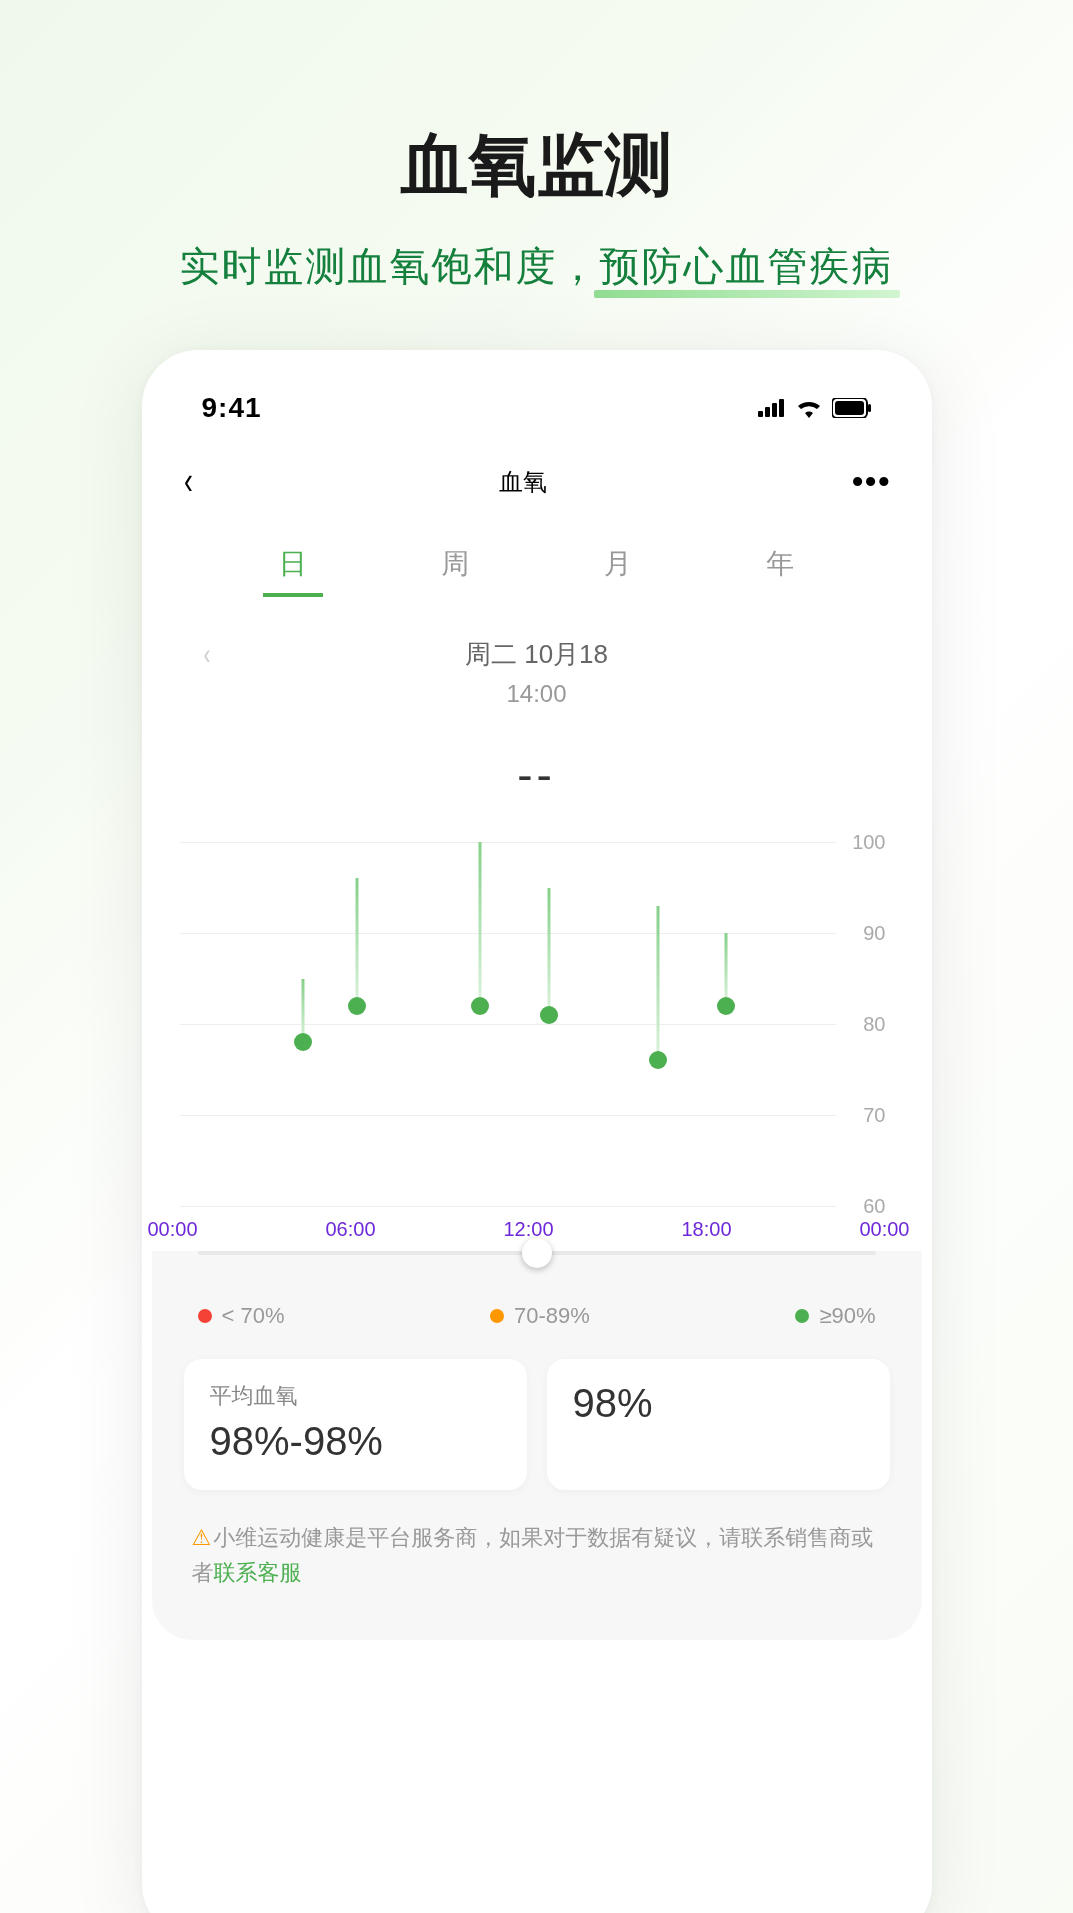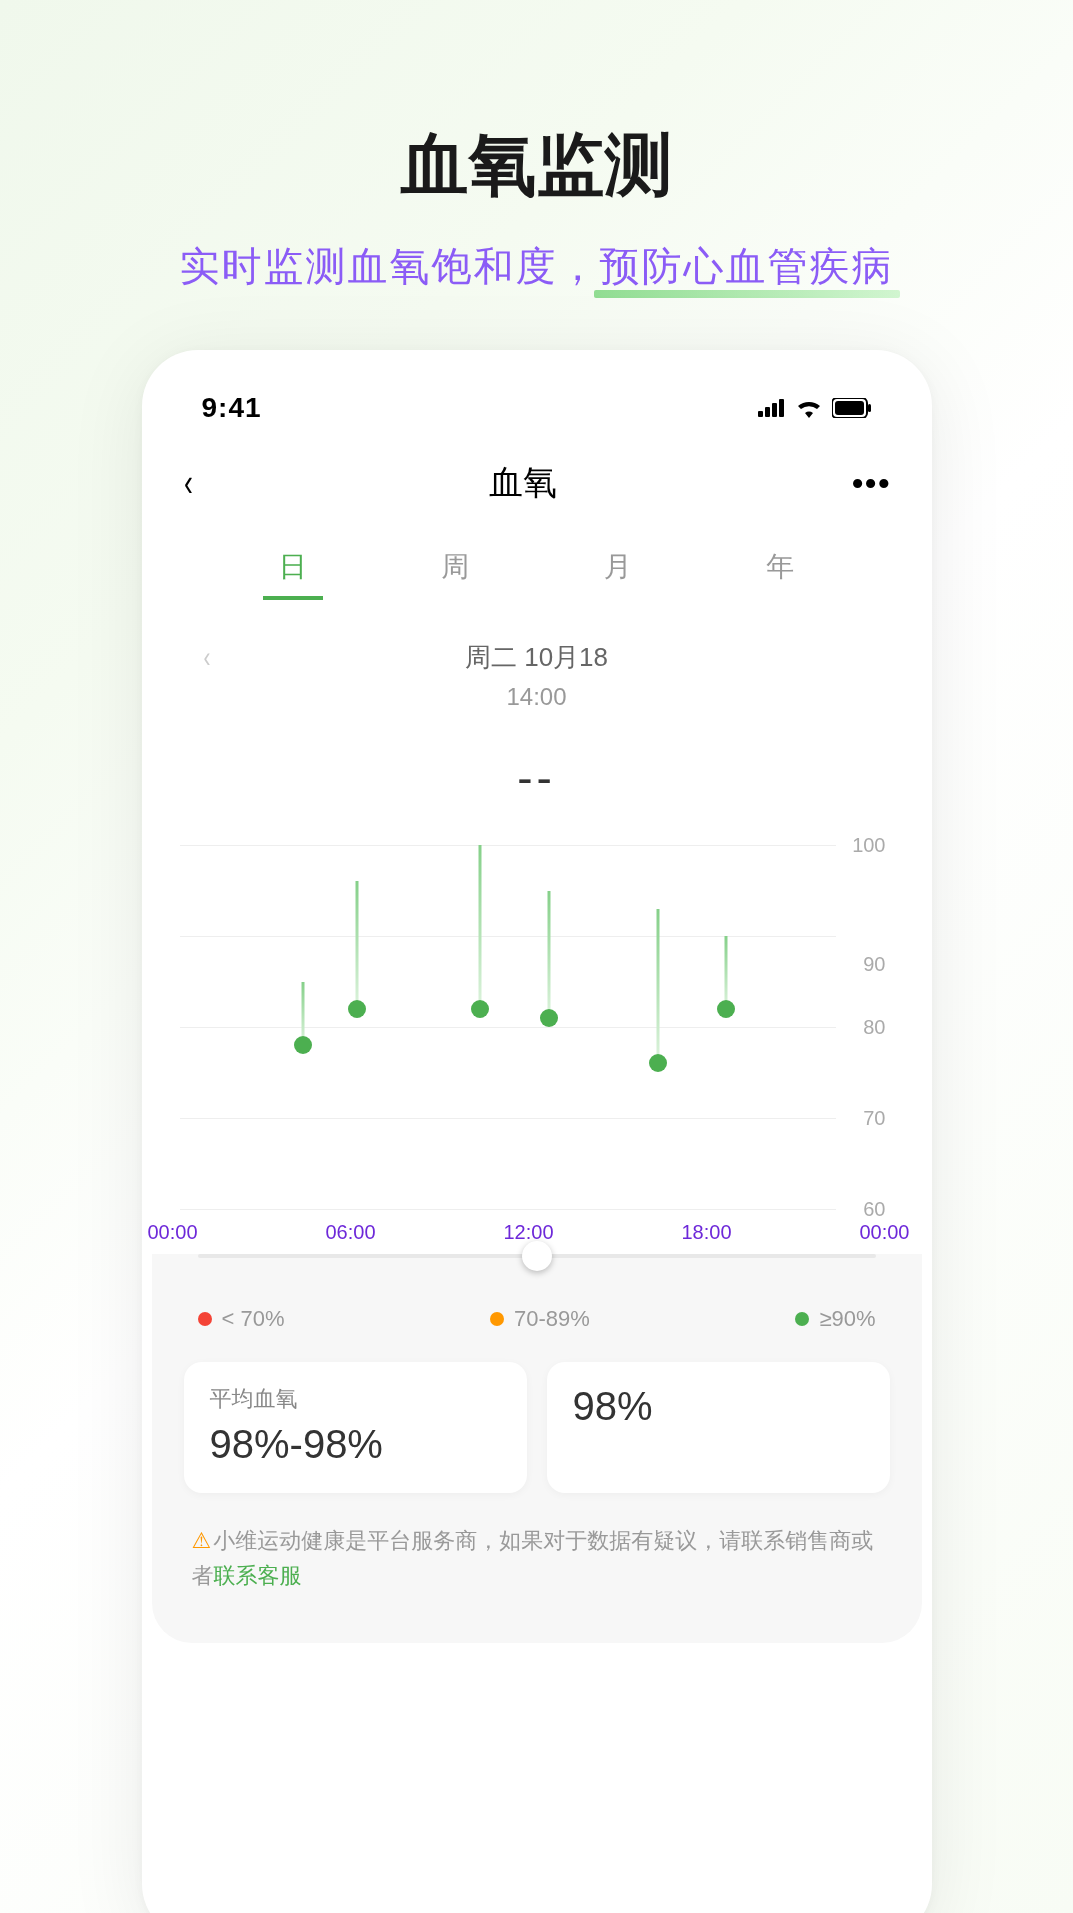--- a/index.html
+++ b/index.html
@@ -15,21 +15,21 @@
       padding-top: 120px;
     }
     .title {
       font-size: 68px;
       font-weight: 700;
       color: #1a1a1a;
       margin-bottom: 28px;
     }
     .subtitle {
       font-size: 40px;
-      color: #8b5cf6;
+      color: #15803d;
       letter-spacing: 2px;
     }
     .highlight {
       position: relative;
       display: inline-block;
     }
     .highlight::after {
       content: '';
       position: absolute;
       left: -6px;
@@ -73,21 +73,21 @@
       justify-content: space-between;
       align-items: center;
       padding: 22px 40px 12px;
     }
     .back-icon {
       font-size: 38px;
       font-weight: 300;
       transform: scaleX(0.7);
     }
     .nav-title {
-      font-size: 34px;
+      font-size: 24px;
       font-weight: 500;
     }
     .more {
       font-size: 32px;
       letter-spacing: 2px;
       font-weight: 700;
     }
     .tabs {
       display: flex;
       justify-content: space-around;
@@ -320,21 +320,21 @@
         <div class="point" style="left: 56.25%; top: 172.9px;"></div>
         <div class="range" style="left: 72.9167%; top: 63.7px; height: 154.7px;"></div>
         <div class="point" style="left: 72.9167%; top: 218.4px;"></div>
         <div class="range" style="left: 83.3333%; top: 91px; height: 72.8px;"></div>
         <div class="point" style="left: 83.3333%; top: 163.8px;"></div>
       </div>
     <div id="chart-yticks"></div>
   <div class="gy" style="top: 364px;">60</div>
       <div class="gy" style="top: 273px;">70</div>
       <div class="gy" style="top: 182px;">80</div>
-      <div class="gy" style="top: 91px; margin-top: 28px;">90</div>
+      <div class="gy" style="top: 91px;">90</div>
       <div class="gy" style="top: 0px;">100</div>
     </div>
   <div class="xaxis" id="xaxis">
       <span>00:00</span>
       <span>06:00</span>
       <span>12:00</span>
       <span>18:00</span>
       <span>00:00</span>
     </div>
 

